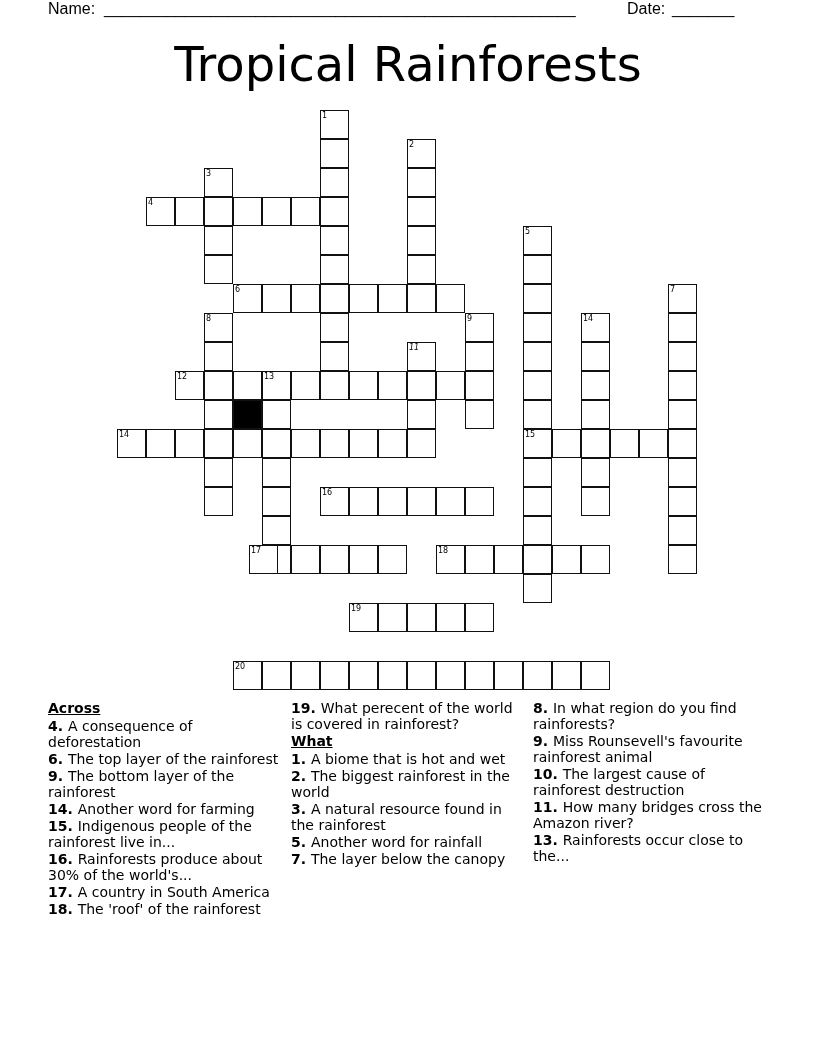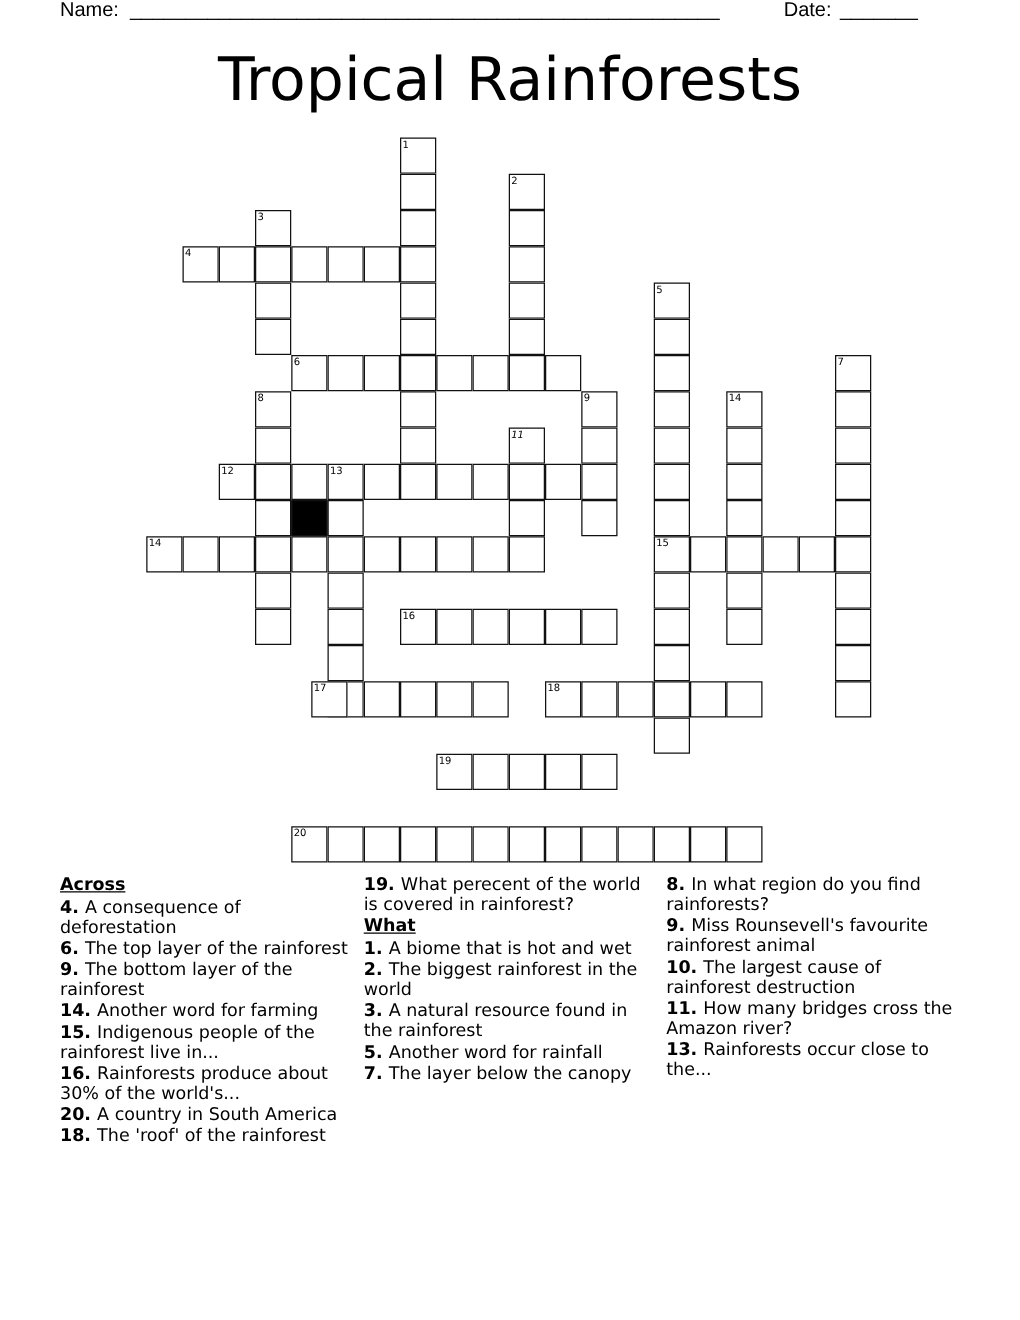--- a/index.html
+++ b/index.html
@@ -229,21 +229,21 @@
 
 <div class="clues">
   <div class="col" id="col1" style="left:48px; width:236px;">
       <div class="heading">Across</div>
       <div class="clue"><b>4. </b>A consequence of deforestation</div>
       <div class="clue"><b>6. </b>The top layer of the rainforest</div>
       <div class="clue"><b>9. </b>The bottom layer of the rainforest</div>
       <div class="clue"><b>14. </b>Another word for farming</div>
       <div class="clue"><b>15. </b>Indigenous people of the rainforest live in...</div>
       <div class="clue"><b>16. </b>Rainforests produce about 30% of the world's...</div>
-      <div class="clue"><b>20. </b>A country in South America</div>
+      <div class="clue"><b>17. </b>A country in South America</div>
       <div class="clue"><b>18. </b>The 'roof' of the rainforest</div>
     </div>
   <div class="col" id="col2" style="left:291px; width:236px;">
       <div class="clue"><b>19. </b>What perecent of the world is covered in rainforest?</div>
       <div class="heading">What</div>
       <div class="clue"><b>1. </b>A biome that is hot and wet</div>
       <div class="clue"><b>2. </b>The biggest rainforest in the world</div>
       <div class="clue"><b>3. </b>A natural resource found in the rainforest</div>
       <div class="clue"><b>5. </b>Another word for rainfall</div>
       <div class="clue"><b>7. </b>The layer below the canopy</div>

